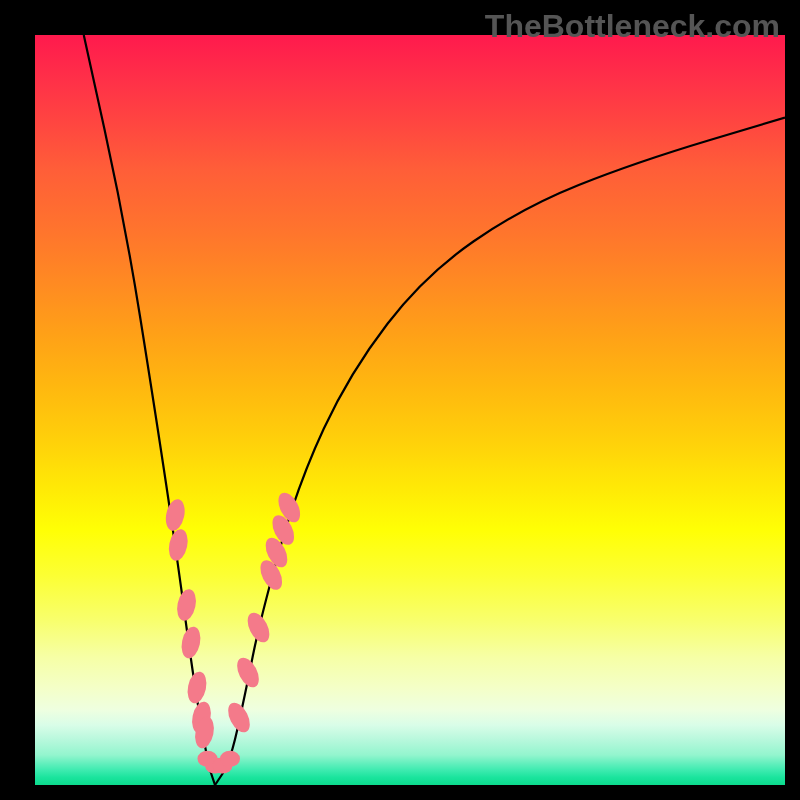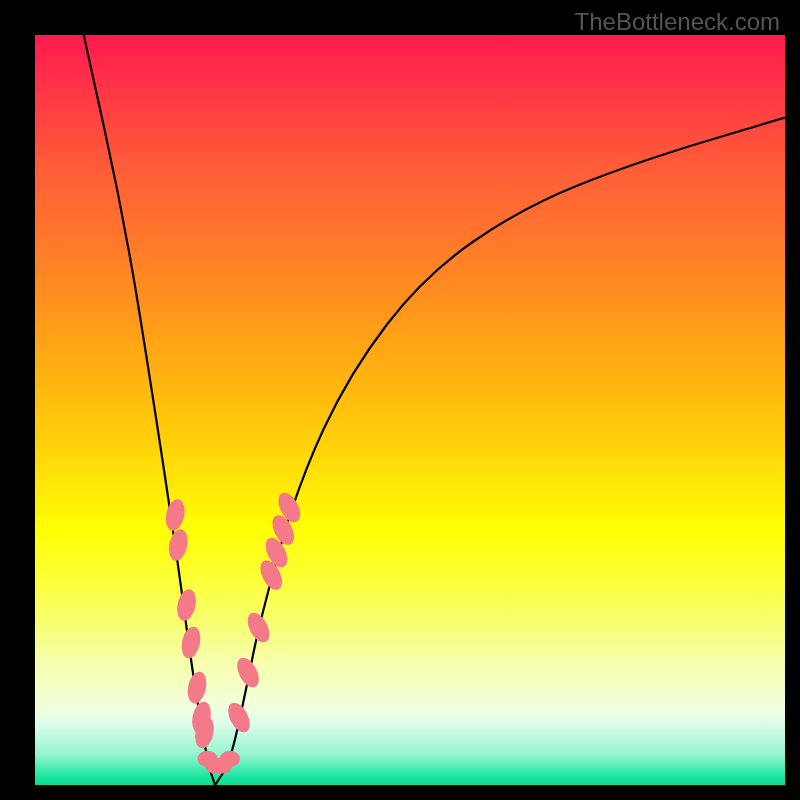--- a/index.html
+++ b/index.html
@@ -12,22 +12,22 @@
       height: 800px;
       background: #000;
       position: relative;
       overflow: hidden;
     }
     .watermark {
       position: absolute;
       top: 8px;
       right: 20px;
       font-family: Arial, sans-serif;
-      font-size: 24px;
-      font-weight: normal;
+      font-size: 32px;
+      font-weight: bold;
       color: #555;
       z-index: 100;
     }
     .plot-area {
       position: absolute;
       top: 35px;
       left: 35px;
       right: 15px;
       bottom: 15px;
       overflow: hidden;

